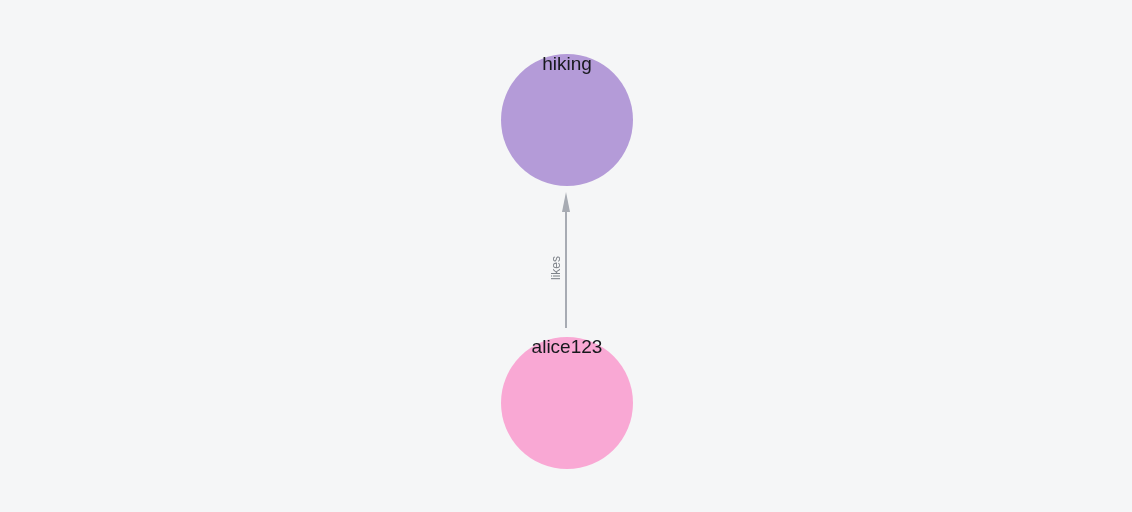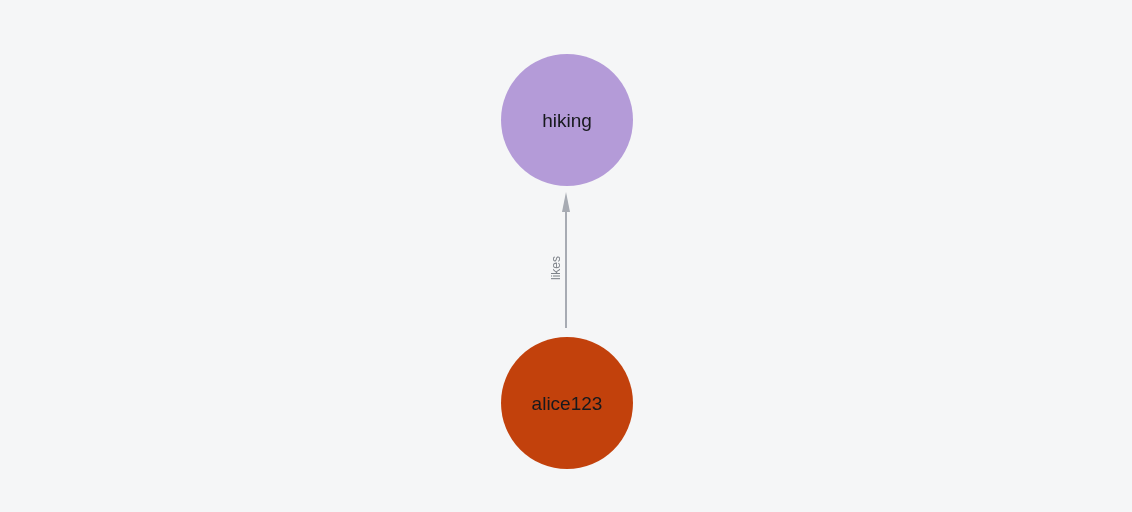--- a/index.html
+++ b/index.html
@@ -15,21 +15,21 @@
     height: 512px;
     background: #f5f6f7;
     overflow: hidden;
   }
   .node {
     position: absolute;
     width: 132px;
     height: 132px;
     border-radius: 50%;
     display: flex;
-    align-items: center;
+    align-items: flex-start;
     justify-content: center;
   }
   .node-hiking {
     left: 501px;
     top: 54px;
     background: #b49bd8; 
   }
   .node-alice {
     left: 501px;
     top: 337px;
@@ -91,17 +91,17 @@
   <div class="node node-hiking" style="background-color: rgb(180, 155, 216);">
     <span class="node-label">hiking</span>
   </div>
 
   <div class="edge">
     <div class="edge-arrowhead"></div>
     <div class="edge-line"></div>
     <span class="edge-label">likes</span>
   </div>
 
-  <div class="node node-alice" style="background-color: #c2410c;">
+  <div class="node node-alice" style="background-color: #f9a8d4;">
     <span class="node-label">alice123</span>
   </div>
 
 </div>
 
 </body></html>

